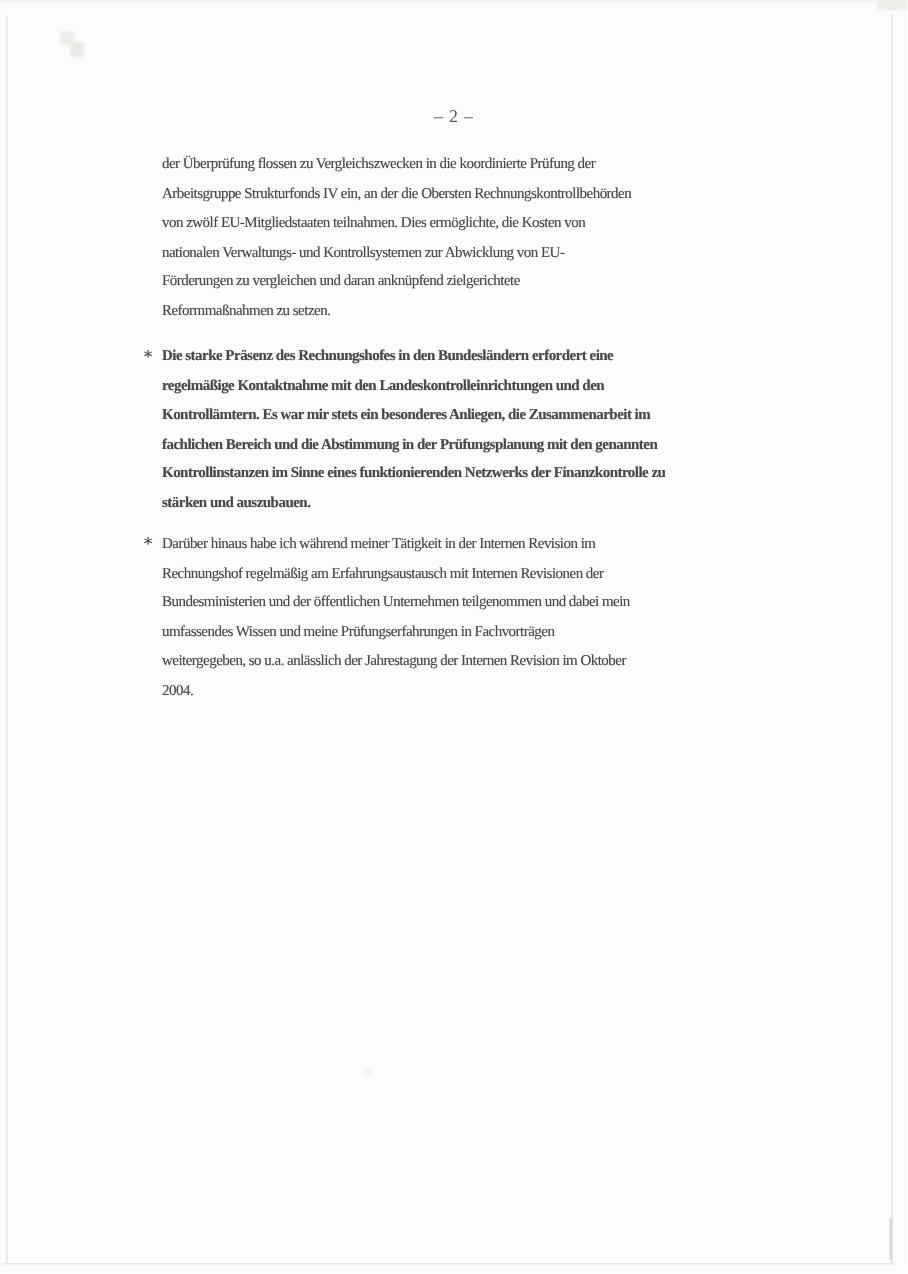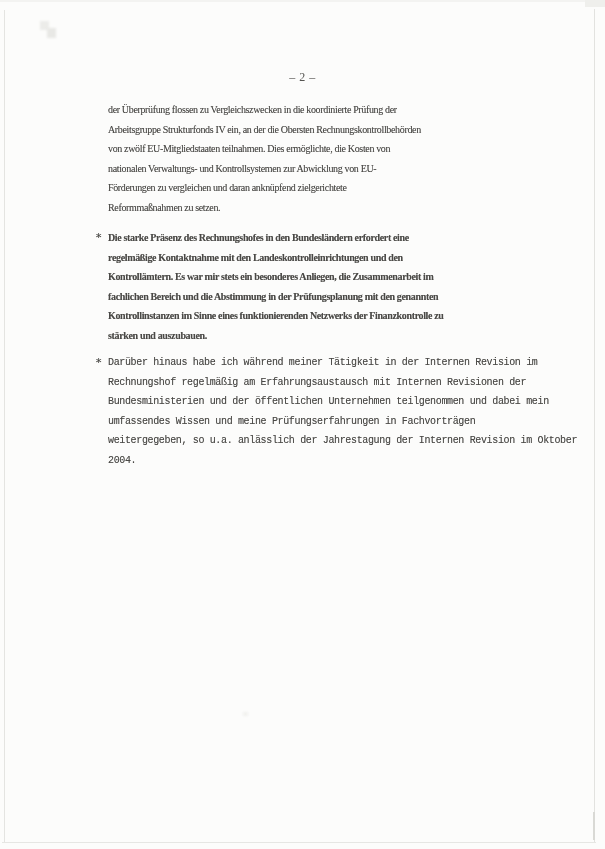--- a/index.html
+++ b/index.html
@@ -51,21 +51,21 @@
     left: 108px;
     white-space: pre;
     font-size: 10px;
     line-height: 19.5px;
     letter-spacing: -0.35px;
     color: #4a4946;
     text-shadow: 0 0 0.6px rgba(74, 73, 70, 0.45);
   }
   .intro-paragraph  { top: 100px; }
   .bullet-1-text    { top: 228px; font-weight: bold; }
-  .bullet-2-text    { top: 353px; font-family: Liberation Mono, monospace; }
+  .bullet-2-text    { top: 353px; }
   .bullet-marker {
     position: absolute;
     left: 95px;
     font-size: 11px;
     color: #4a4946;
     text-shadow: 0 0 0.6px rgba(74, 73, 70, 0.45);
   }
   .bullet-1-marker { top: 229px; }
   .bullet-2-marker { top: 354px; }
 </style>

